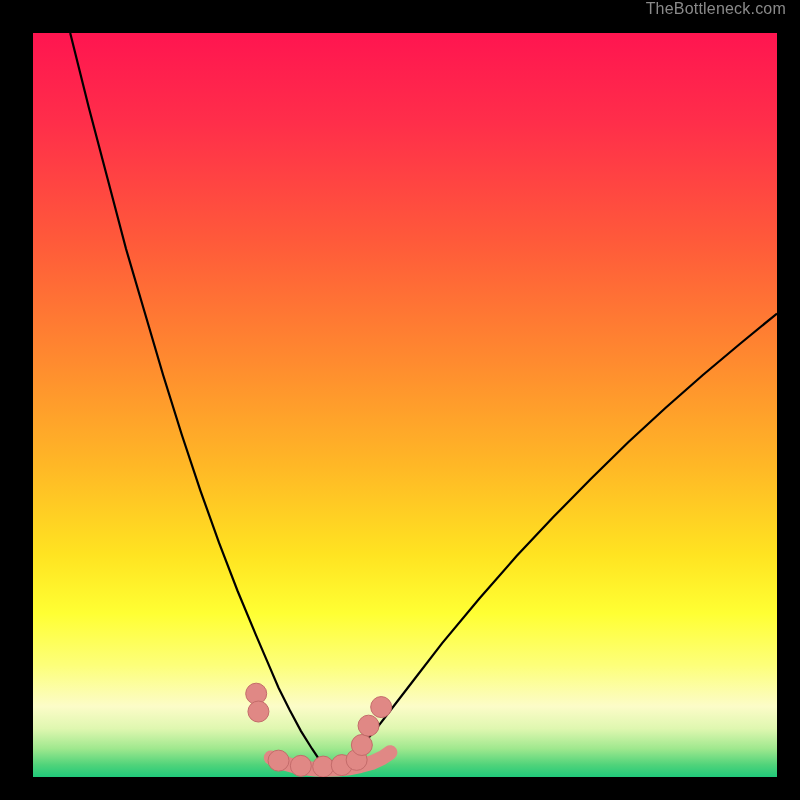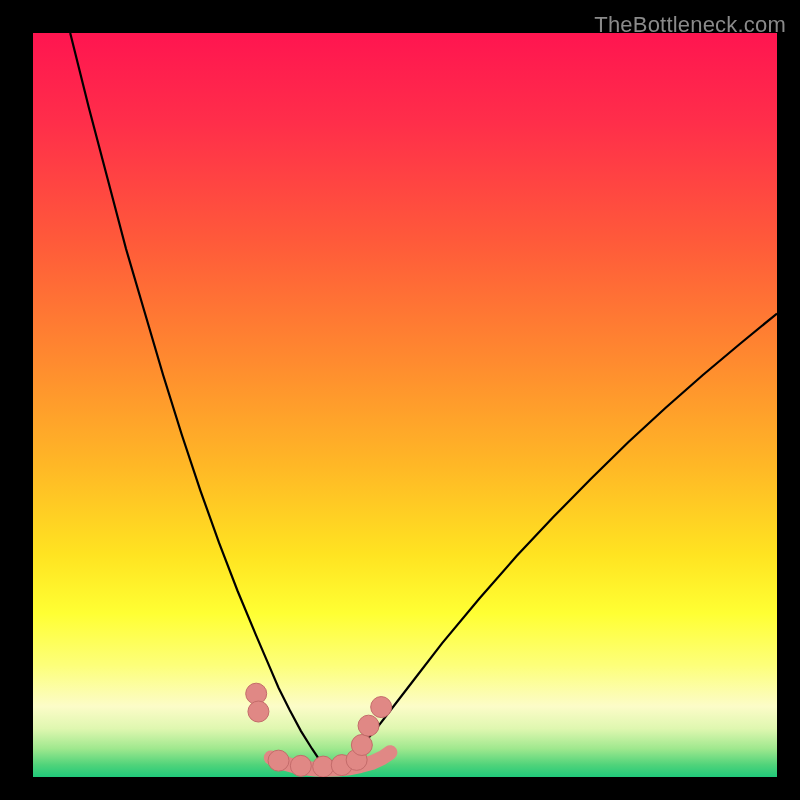--- a/index.html
+++ b/index.html
@@ -35,24 +35,24 @@
   }
   .curves {
     position: absolute;
     left: 0;
     top: 0;
     width: 744px;
     height: 744px;
   }
   .watermark {
     position: absolute;
-    top: 12px;
+    top: 0;
     right: 14px;
     font-family: Arial, Helvetica, sans-serif;
-    font-size: 22px;
+    font-size: 16px;
     color: #8a8a8a;
     letter-spacing: 0.2px;
   }
 </style>
 </head>
 <body>
 
 <div class="frame">
   <div class="plot">
     <svg class="gradient" viewBox="0 0 744 744" preserveAspectRatio="none">

